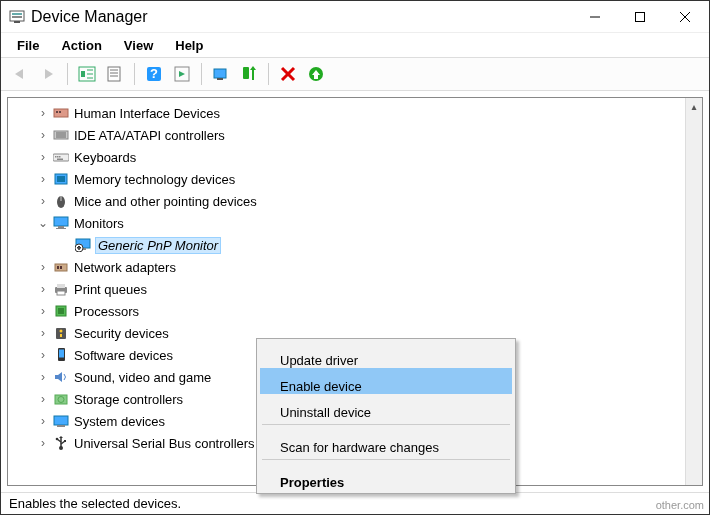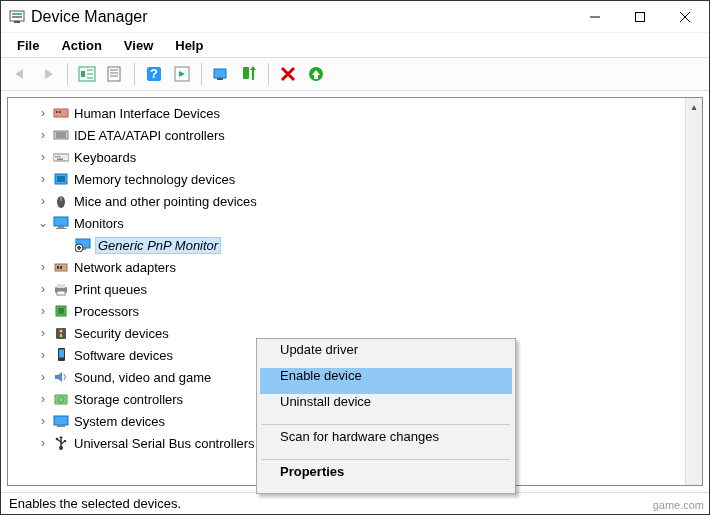--- a/index.html
+++ b/index.html
@@ -26,21 +26,21 @@
 .scroll-up, .scroll-down { height:17px; display:flex; align-items:center; justify-content:center; color:#555; font-size:10px;}
 
 .node { display: flex; align-items: center; height: 22px; padding-left: 24px; cursor: default; white-space: nowrap; }
 .node .exp { width: 14px; text-align:center; color:#666; font-size:12px; margin-right:2px;}
 .node .nicon { width: 18px; height: 16px; display:inline-flex; align-items:center; justify-content:center; margin-right:4px;}
 .node.child { padding-left: 62px; }
 .node.selected { }
 .node.selected .label { background: #cce8ff; outline:1px solid #99d1ff; padding: 0 2px; font-style: italic;}
 
 .context-menu { position: absolute; left: 248px; top: 240px; width: 260px; background: #f2f2f2; border: 1px solid #aaa; box-shadow: 3px 3px 3px rgba(0,0,0,.25); padding: 3px; z-index: 100; }
-.context-menu .item { height: 26px; display:flex; align-items:flex-start; padding: 0 20px; cursor: default; }
+.context-menu .item { height: 26px; display:flex; align-items:flex-end; padding: 0 20px; cursor: default; }
 .context-menu .item.highlight { background: #90c8f6; }
 .context-menu .sep { height:1px; background:#ccc; margin:4px 2px; }
 .context-menu .item.bold { font-weight: bold; }
 
 .statusbar { height: 22px; padding: 2px 8px; border-top:1px solid #ddd; font-size:12px; display:flex; align-items:center;}
 .watermark { position:absolute; bottom:4px; right:6px; font-size:11px; color:#999; z-index:200;}
 
 svg { display:block; }
 </style>
 </head>
@@ -358,13 +358,13 @@
           <span>Properties</span>
         </div>
     </div>
   </div>
 
   <div class="statusbar">
     <span>Enables the selected devices.</span>
   </div>
 </div>
 
-<div class="watermark">game.com</div>
+<div class="watermark">other.com</div>
 
 </body></html>

